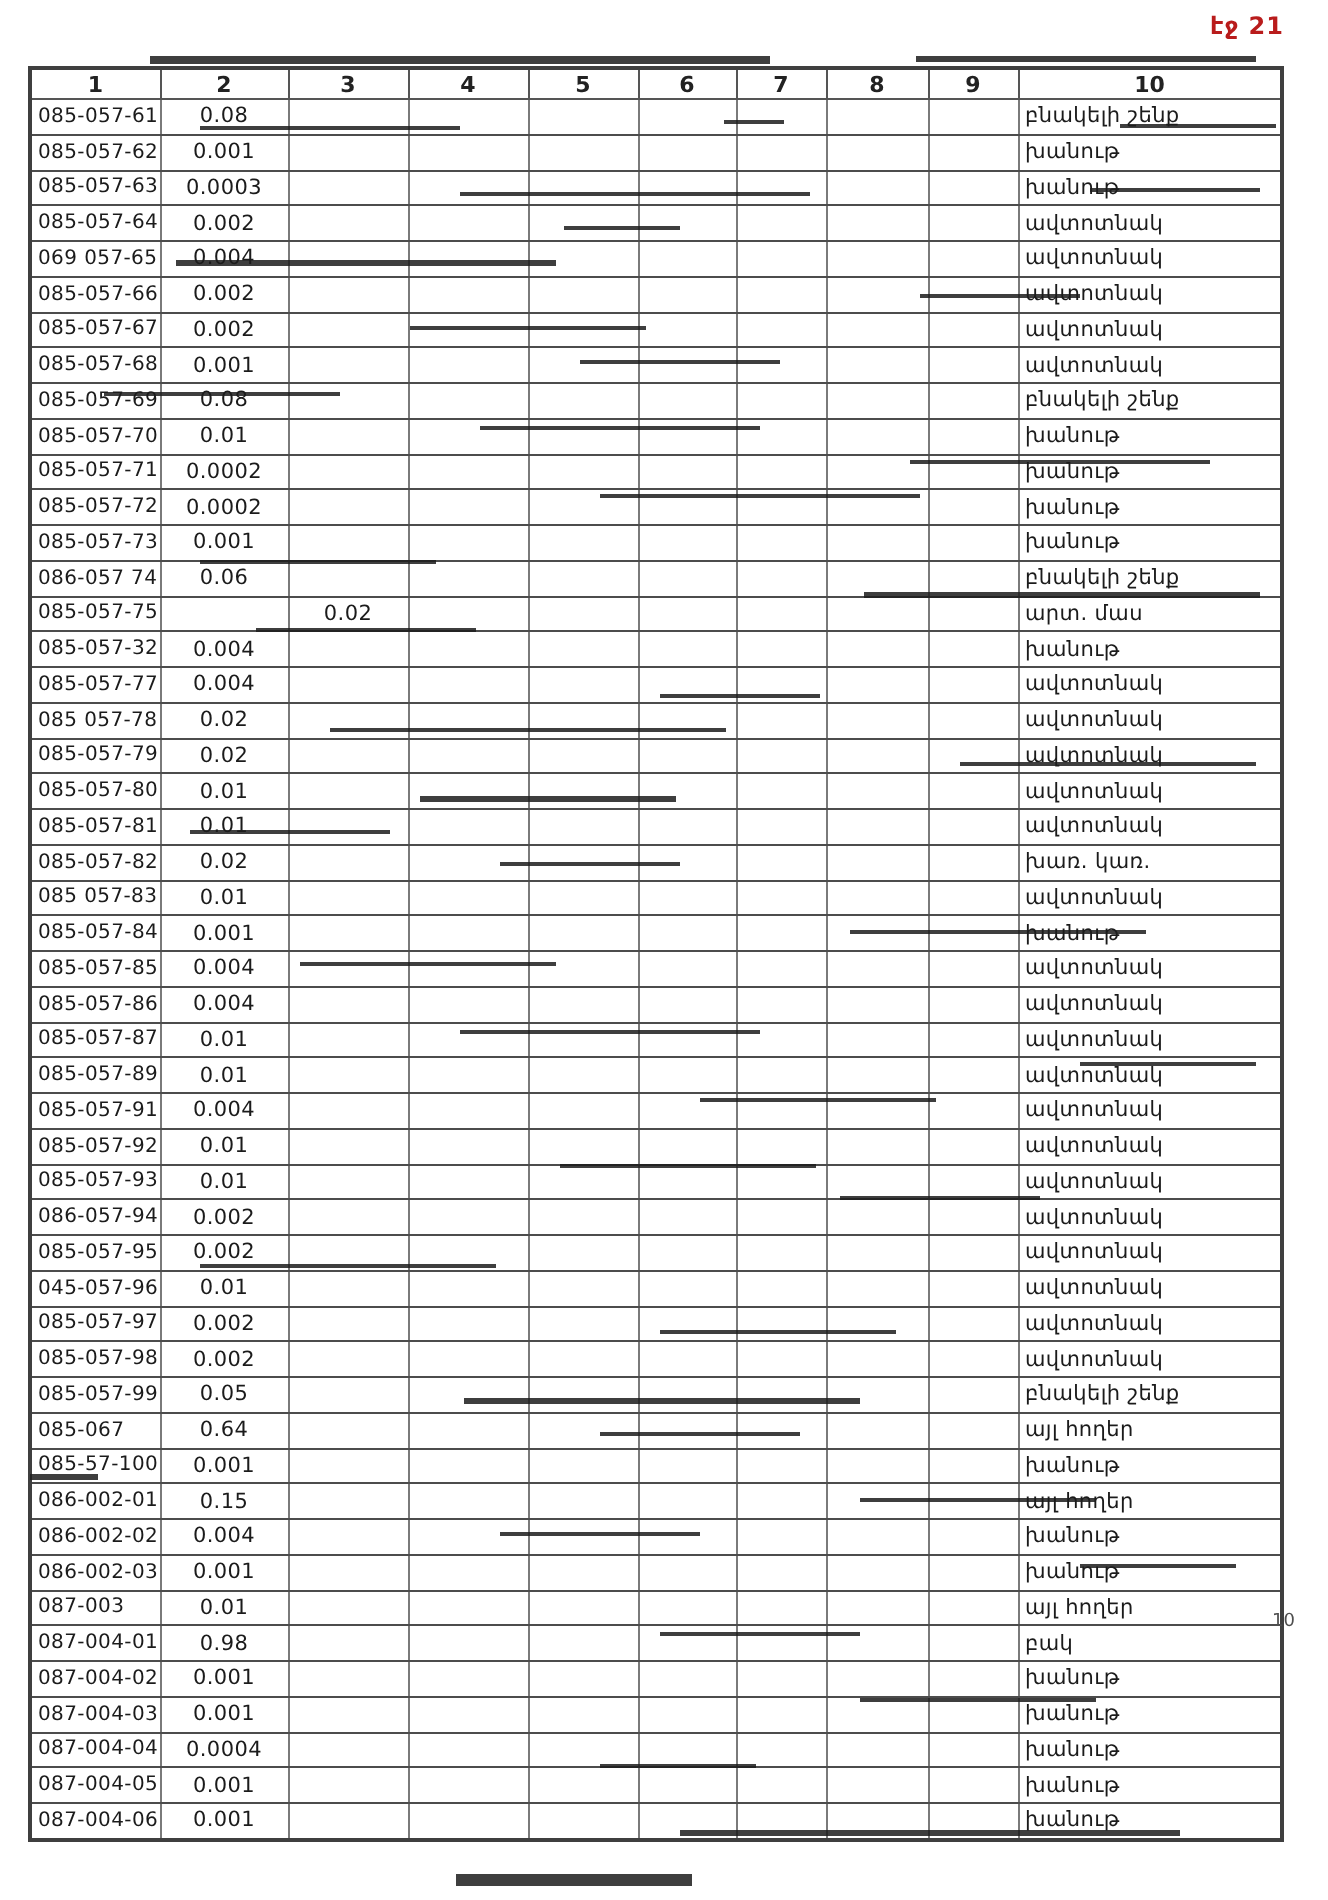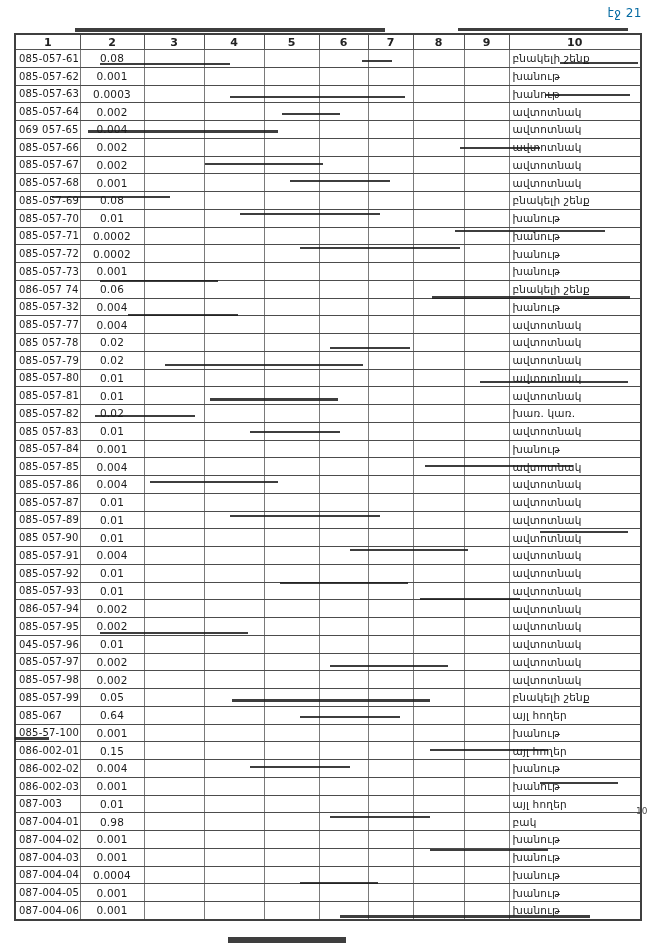--- a/index.html
+++ b/index.html
@@ -4,21 +4,21 @@
 <style>
   html,body{margin:0;padding:0;}
   body{
     width:664px;height:950px;position:relative;overflow:hidden;
     background:#ffffff;
     font-family:"DejaVu Sans", sans-serif;
     color:#1d1d1d;
   }
   .page-label{
     position:absolute;top:6px;right:22px;
-    font-size:12px;font-weight:normal;color:#0369a1;
+    font-size:12px;font-weight:bold;color:#b91c1c;
     letter-spacing:0.5px;
   }
   table.doc{
     position:absolute;left:14px;top:33px;
     width:626px;table-layout:fixed;
     border-collapse:collapse;
     border:2px solid #3f3f3f;
   }
   table.doc th{
     height:14px;
@@ -246,20 +246,32 @@
         <td class="c3"></td>
         <td class="c4"></td>
         <td class="c5"></td>
         <td class="c6"></td>
         <td class="c7"></td>
         <td class="c8"></td>
         <td class="c9"></td>
         <td class="c10">բնակելի շենք</td>
       </tr>
       <tr>
+        <td class="c1">085-057-75</td>
+        <td class="c2"></td>
+        <td class="c3">0.02</td>
+        <td class="c4"></td>
+        <td class="c5"></td>
+        <td class="c6"></td>
+        <td class="c7"></td>
+        <td class="c8"></td>
+        <td class="c9"></td>
+        <td class="c10">արտ. մաս</td>
+      </tr>
+      <tr>
         <td class="c1">085-057-32</td>
         <td class="c2">0.004</td>
         <td class="c3"></td>
         <td class="c4"></td>
         <td class="c5"></td>
         <td class="c6"></td>
         <td class="c7"></td>
         <td class="c8"></td>
         <td class="c9"></td>
         <td class="c10">խանութ</td>
@@ -391,32 +403,20 @@
         <td class="c4"></td>
         <td class="c5"></td>
         <td class="c6"></td>
         <td class="c7"></td>
         <td class="c8"></td>
         <td class="c9"></td>
         <td class="c10">ավտոտնակ</td>
       </tr>
       <tr>
         <td class="c1">085-057-89</td>
-        <td class="c2">0.01</td>
-        <td class="c3"></td>
-        <td class="c4"></td>
-        <td class="c5"></td>
-        <td class="c6"></td>
-        <td class="c7"></td>
-        <td class="c8"></td>
-        <td class="c9"></td>
-        <td class="c10">ավտոտնակ</td>
-      </tr>
-      <tr>
-        <td class="c1">085 057-90</td>
         <td class="c2">0.01</td>
         <td class="c3"></td>
         <td class="c4"></td>
         <td class="c5"></td>
         <td class="c6"></td>
         <td class="c7"></td>
         <td class="c8"></td>
         <td class="c9"></td>
         <td class="c10">ավտոտնակ</td>
       </tr>

